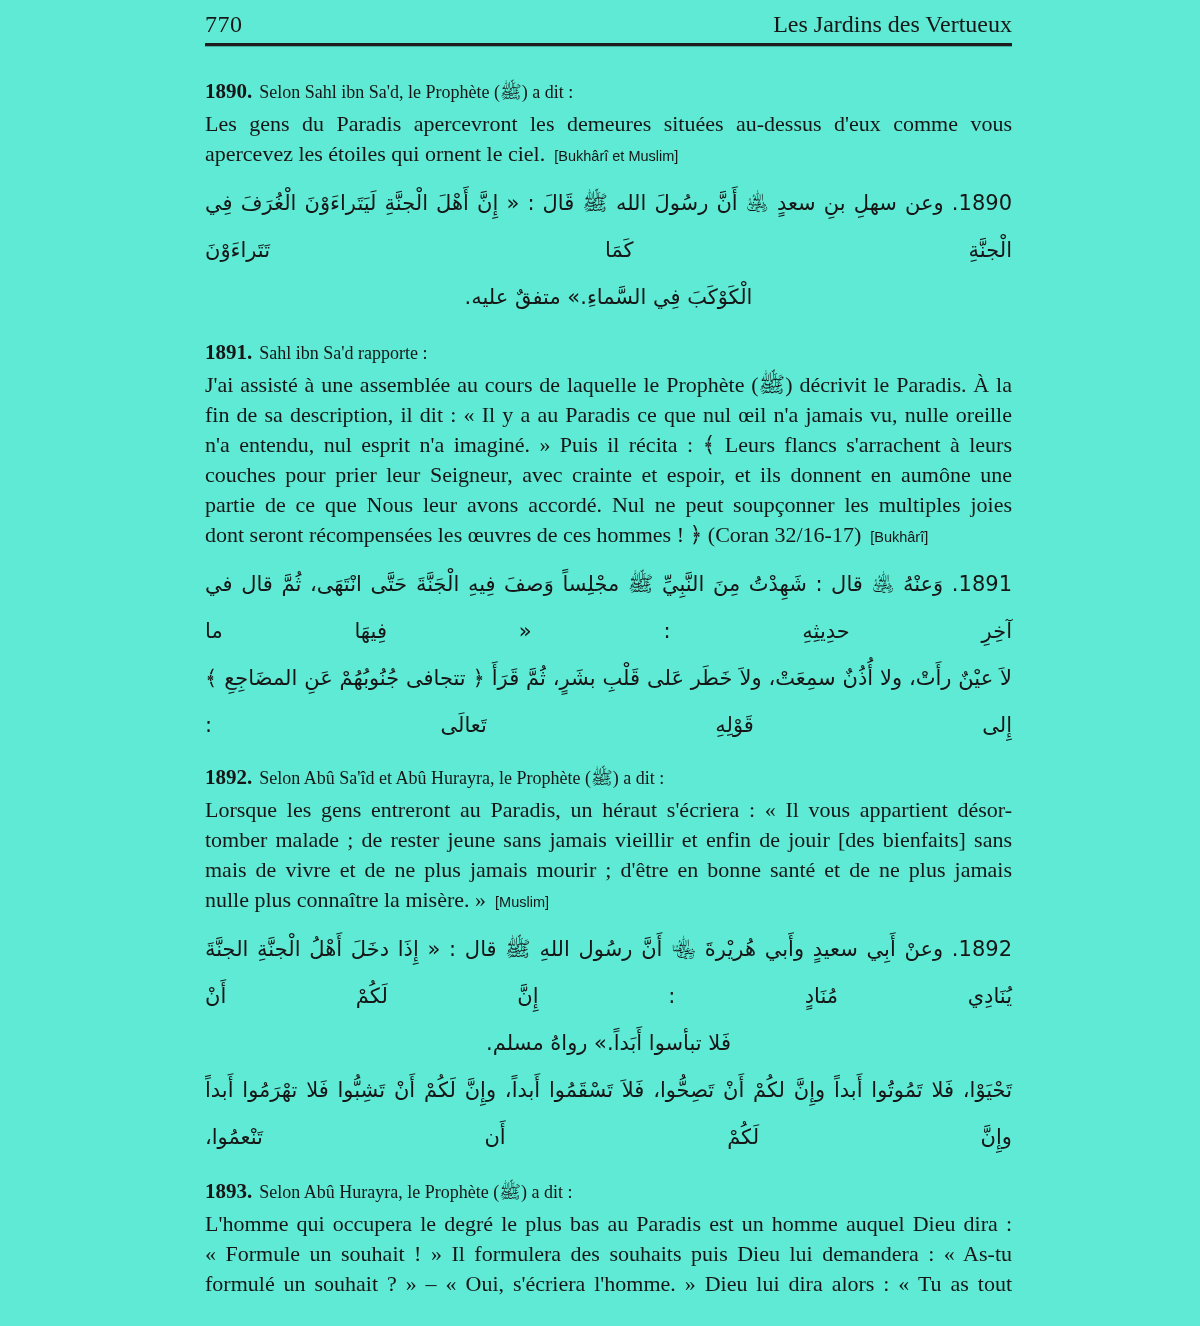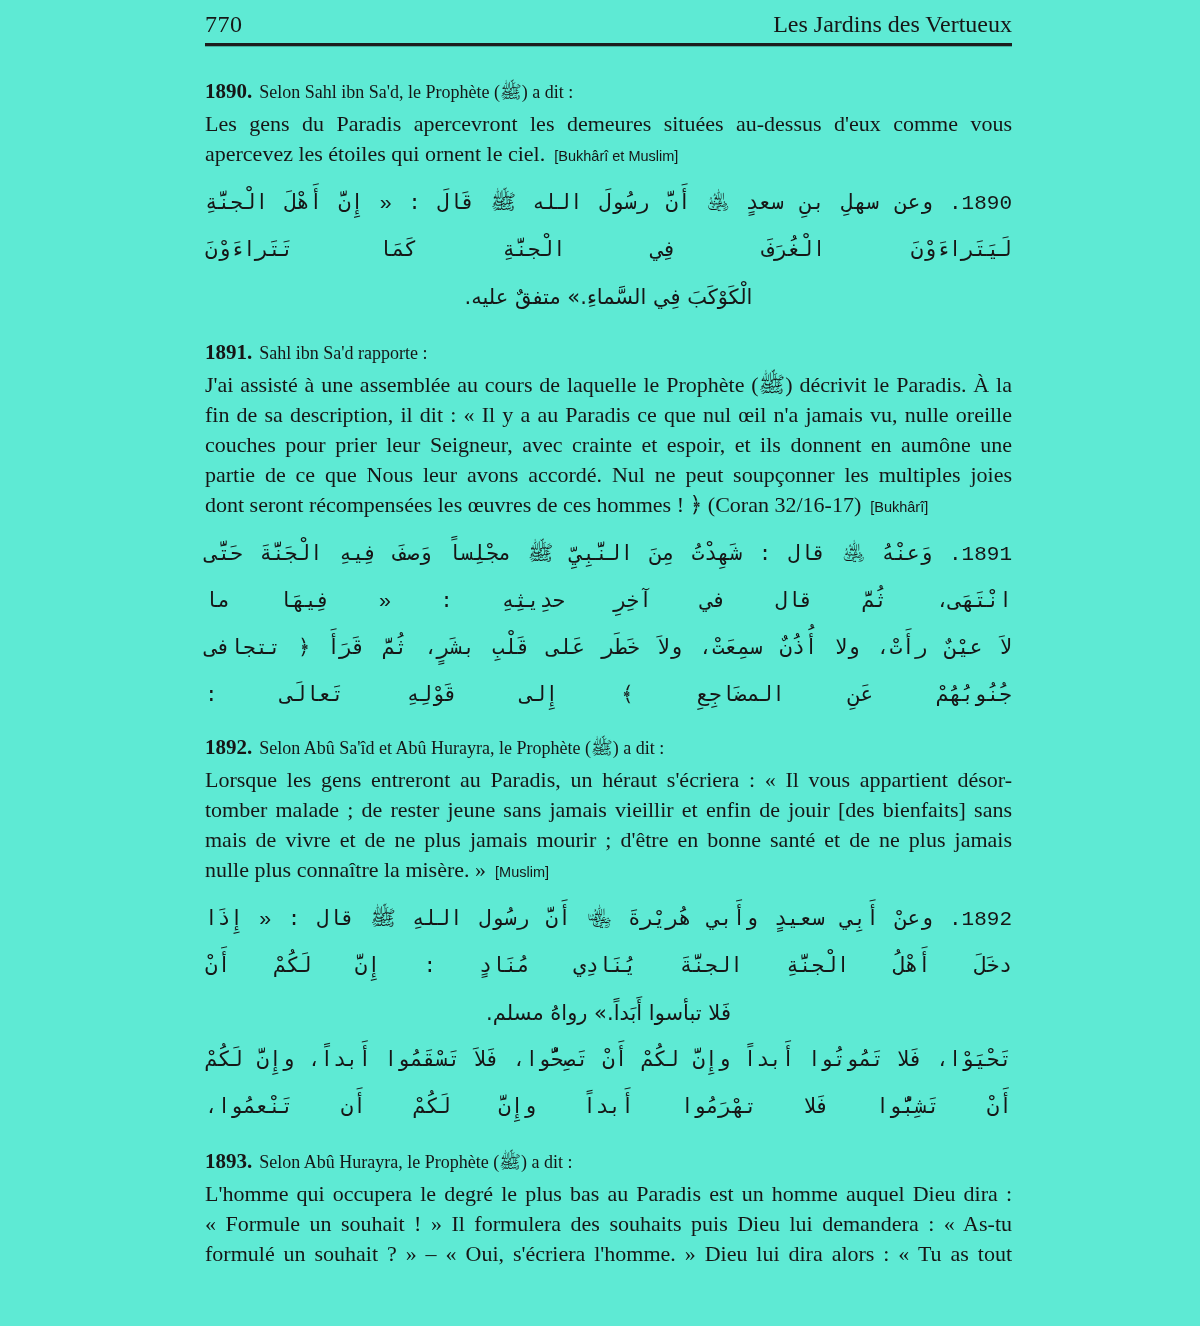--- a/index.html
+++ b/index.html
@@ -60,21 +60,21 @@
     margin-left: 9px;
   }
   .ar-block { margin-top: 9px; }
   .ar-line {
     direction: rtl;
     unicode-bidi: embed;
     font-family: "DejaVu Sans", sans-serif;
     font-size: 21px;
     line-height: 47px;
   }
-  .ar-line.j { text-align: justify; text-align-last: justify; font-family: Liberation Mono, monospace; }
+  .ar-line.j { text-align: justify; text-align-last: justify; }
   .ar-line.c { text-align: center; }
   
   #h1890 { margin-top: 33px; }
   #h1891 { margin-top: 19px; }
   #h1892 { margin-top: 16px; }
   #h1893 { margin-top: 18px; }
 </style>
 </head>
 <body>
 
@@ -103,20 +103,21 @@
       </div>
     </section>
 
     <section class="hadith" id="h1891">
       <div class="h-head">
         <span class="h-num">1891.</span><span class="h-title">Sahl ibn Sa'd rapporte :</span>
       </div>
       <div class="fr-block">
         <div class="fr-line">J'ai assisté à une assemblée au cours de laquelle le Prophète (ﷺ) décrivit le Paradis. À la</div>
         <div class="fr-line">fin de sa description, il dit : « Il y a au Paradis ce que nul œil n'a jamais vu, nulle oreille</div>
+        <div class="fr-line">n'a entendu, nul esprit n'a imaginé. » Puis il récita : ﴾ Leurs flancs s'arrachent à leurs</div>
         <div class="fr-line">couches pour prier leur Seigneur, avec crainte et espoir, et ils donnent en aumône une</div>
         <div class="fr-line">partie de ce que Nous leur avons accordé. Nul ne peut soupçonner les multiples joies</div>
         <div class="fr-line last">
           <span>dont seront récompensées les œuvres de ces hommes ! ﴿ (Coran 32/16-17)</span><span class="src">[Bukhârî]</span>
         </div>
       </div>
       <div class="ar-block">
         <div class="ar-line j">1891. وَعنْهُ ﵁ قال : شَهِدْتُ مِنَ النَّبِيِّ ﷺ مجْلِساً وَصفَ فِيهِ الْجَنَّةَ حَتَّى انْتَهَى، ثُمَّ قال في آخِرِ حدِيثِهِ : « فِيهَا ما</div>
         <div class="ar-line j">لاَ عيْنٌ رأَتْ، ولا أُذُنٌ سمِعَتْ، ولاَ خَطَر عَلى قَلْبِ بشَرٍ، ثُمَّ قَرَأَ ﴿ تتجافى جُنُوبُهُمْ عَنِ المضَاجِعِ ﴾ إِلى قَوْلِهِ تَعالَى :</div>
       </div>

